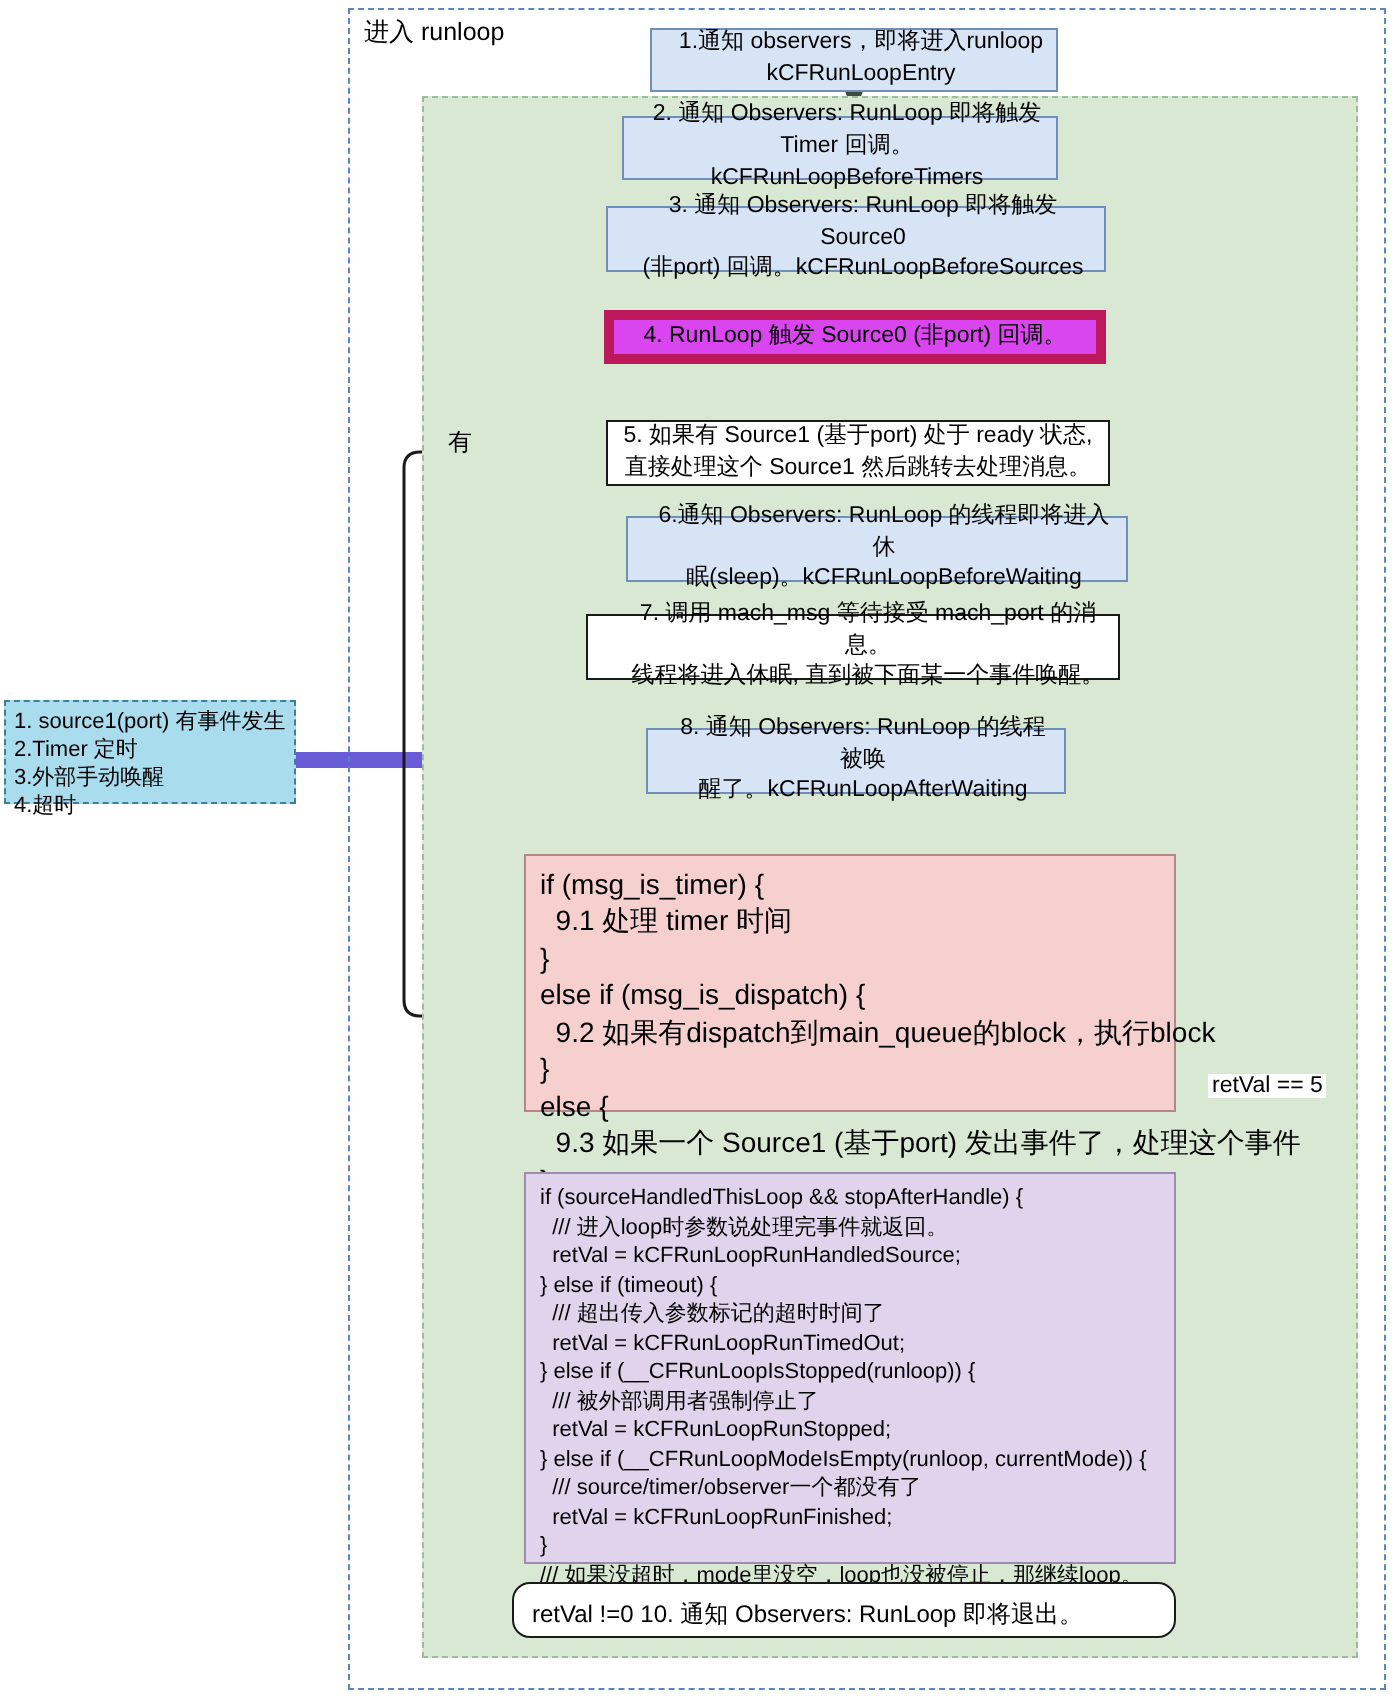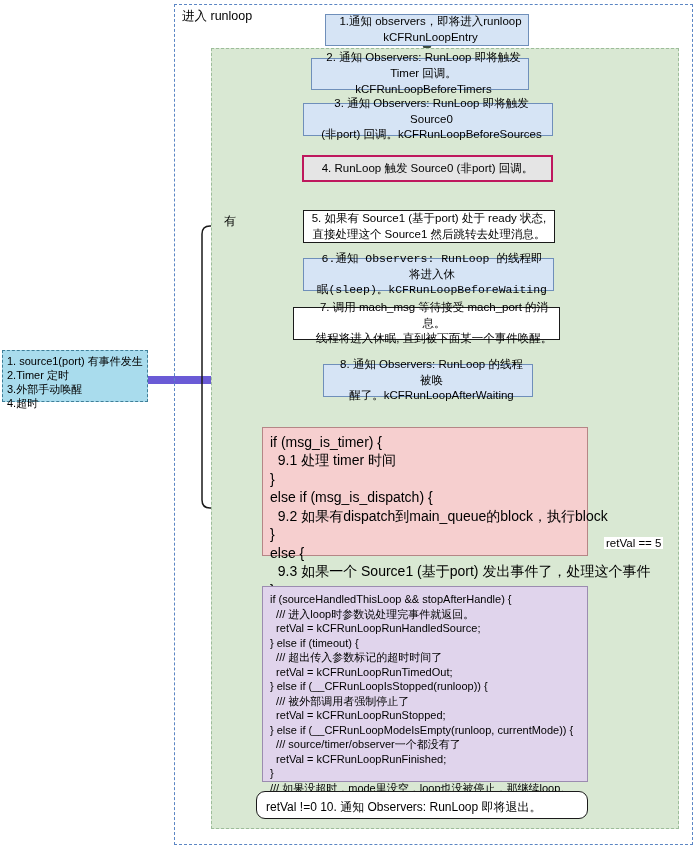--- a/index.html
+++ b/index.html
@@ -59,22 +59,22 @@
   .node.blue {
     background: #d6e4f5;
     border: 1px solid #6f8fba;
     padding-left: 12px;
   }
   .node.white {
     background: #ffffff;
     border: 1.6px solid #1a1a1a;
   }
   .node.pink {
-    background: #e5e5e5;
-    border: 2px solid #be185d;
+    background: #d946ef;
+    border: 5px solid #be185d;
   }
   .node.code-pink {
     background: #f6cfcf;
     border: 1px solid #b58686;
     display: block;
     text-align: left;
     white-space: pre;
     line-height: 1.32;
     padding: 5px 7px;
     font-size: 14px;
@@ -111,21 +111,21 @@
     font-size: 11px;
     text-align: left;
   }
 
   
   #node1  { left: 325px; top: 14px;  width: 204px; height: 32px; }
   #node2  { left: 311px; top: 58px;  width: 218px; height: 32px; }
   #node3  { left: 303px; top: 103px; width: 250px; height: 33px; }
   #node4  { left: 302px; top: 155px; width: 251px; height: 27px; }
   #node5  { left: 303px; top: 210px; width: 252px; height: 33px; }
-  #node6  { left: 303px; top: 258px; width: 251px; height: 33px; font-family: Liberation Mono, monospace; }
+  #node6  { left: 313px; top: 258px; width: 251px; height: 33px; }
   #node7  { left: 293px; top: 307px; width: 267px; height: 33px; padding-left: 20px; }
   #node8  { left: 323px; top: 364px; width: 210px; height: 33px; }
   #node9  { left: 262px; top: 427px; width: 326px; height: 129px; }
   #node10 { left: 262px; top: 586px; width: 326px; height: 196px; }
   #node11 { left: 256px; top: 791px; width: 332px; height: 28px; }
 
   
   #retval-label {
     left: 604px; top: 537px;
     background: #ffffff;

